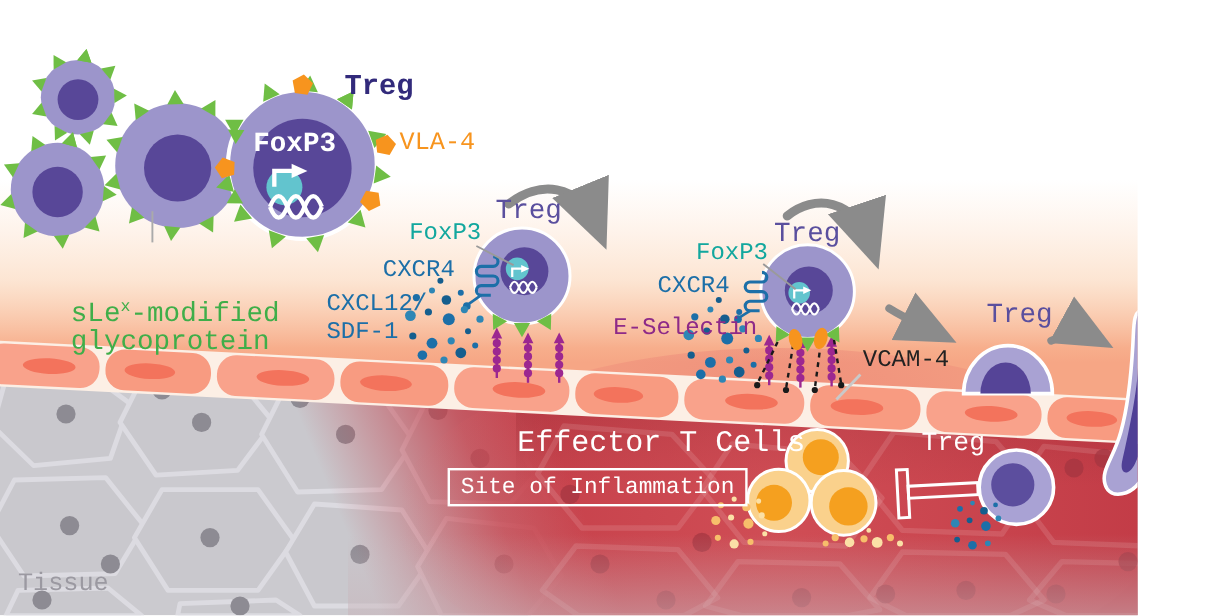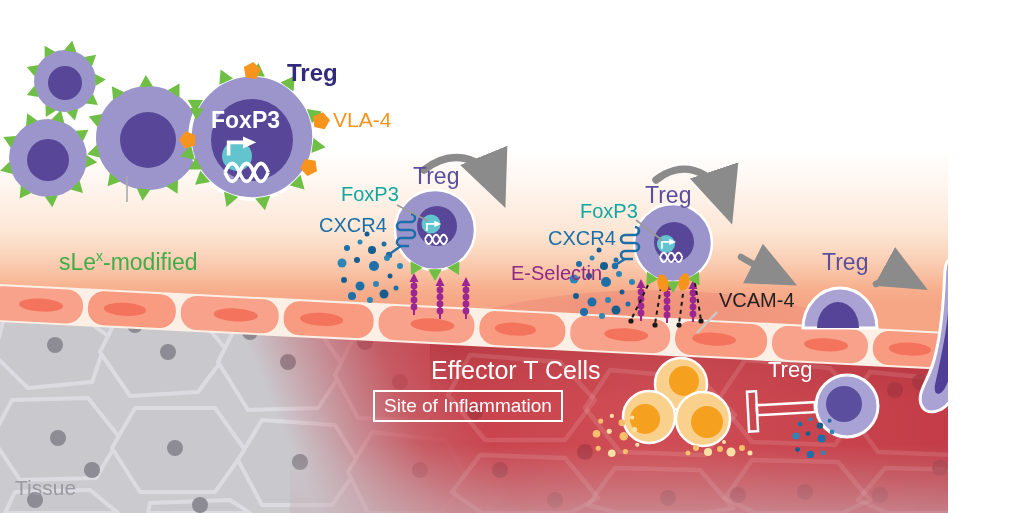--- a/index.html
+++ b/index.html
@@ -1,17 +1,17 @@
 <!DOCTYPE html>
 <html><head>
 <meta charset="utf-8">
 <style>
   html,body{margin:0;padding:0;background:#fff;}
   .stage{position:relative;width:948px;height:513px;overflow:hidden;background:#fff;
-         font-family:Liberation Sans, sans-serif;}
+         font-family:Liberation Mono, monospace;}
   .stage svg{position:absolute;left:0;top:0;}
   .lbl{position:absolute;line-height:1.06;white-space:nowrap;z-index:5;}
   .b{font-weight:bold;}
   .purple{color:#5A4F9E;} .navy{color:#322A7B;} .teal{color:#12A79E;}
   .blue{color:#1C6FA8;} .magenta{color:#8E2A88;} .orange{color:#F7941E;}
   .green{color:#3FAE49;margin-top:44px;} .white{color:#FFFFFF;} .gray{color:#9B99A1;} .dark{color:#222222;}
   .f20{font-size:20px;} .f21{font-size:21px;} .f22{font-size:22px;} .f23{font-size:23px;}
   .f24{font-size:24px;} .f25{font-size:25px;}
   .l-treg-main{left:287px;top:60px;}
   .l-foxp3-main{left:211px;top:108px;}
@@ -415,25 +415,26 @@
         <circle cx="832" cy="432" r="2.4000000000000004" fill="#2E86B5"></circle>
         <circle cx="797.6" cy="449.6" r="2.4000000000000004" fill="#155E8E"></circle>
         <circle cx="810.4" cy="454.4" r="3.6" fill="#1C6FA8"></circle>
         <circle cx="823.2" cy="452.8" r="2.4000000000000004" fill="#2E86B5"></circle>
       </g>
 </svg>
 
 <div class="lbl b f24 navy l-treg-main">Treg</div>
 <div class="lbl b f23 white l-foxp3-main">FoxP3</div>
 <div class="lbl f21 orange l-vla4">VLA-4</div>
-<div class="lbl f23 green l-slex"><span>sLe</span><sup>x</sup><span>-modified</span><br></div>
+<div class="lbl f23 green l-slex"><span>sLe</span><sup>x</sup><span>-modified</span><br><span>glycoprotein</span></div>
 
 <div class="lbl f23 purple l-treg-roll">Treg</div>
 <div class="lbl f20 teal l-foxp3-roll">FoxP3</div>
 <div class="lbl f20 blue l-cxcr4-roll">CXCR4</div>
+<div class="lbl f20 blue l-cxcl12"><span>CXCL12/</span><br><span>SDF-1</span></div>
 <div class="lbl f20 magenta l-esel">E-Selectin</div>
 
 <div class="lbl f23 purple l-treg-arr">Treg</div>
 <div class="lbl f20 teal l-foxp3-arr">FoxP3</div>
 <div class="lbl f20 blue l-cxcr4-arr">CXCR4</div>
 <div class="lbl f20 dark l-vcam1">VCAM-4</div>
 
 <div class="lbl f23 purple l-treg-dome">Treg</div>
 
 <div class="lbl white l-site">Site of Inflammation</div>

